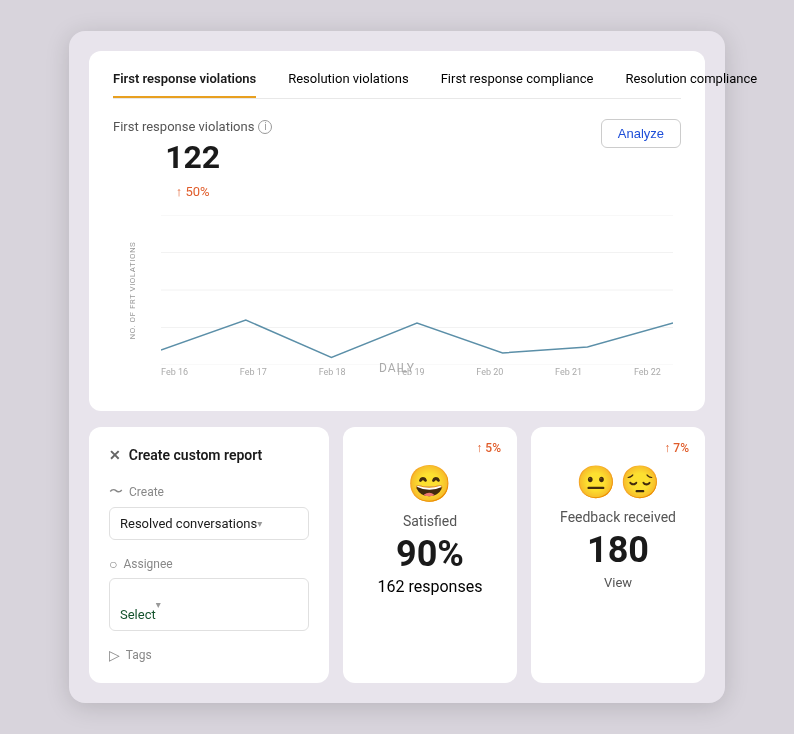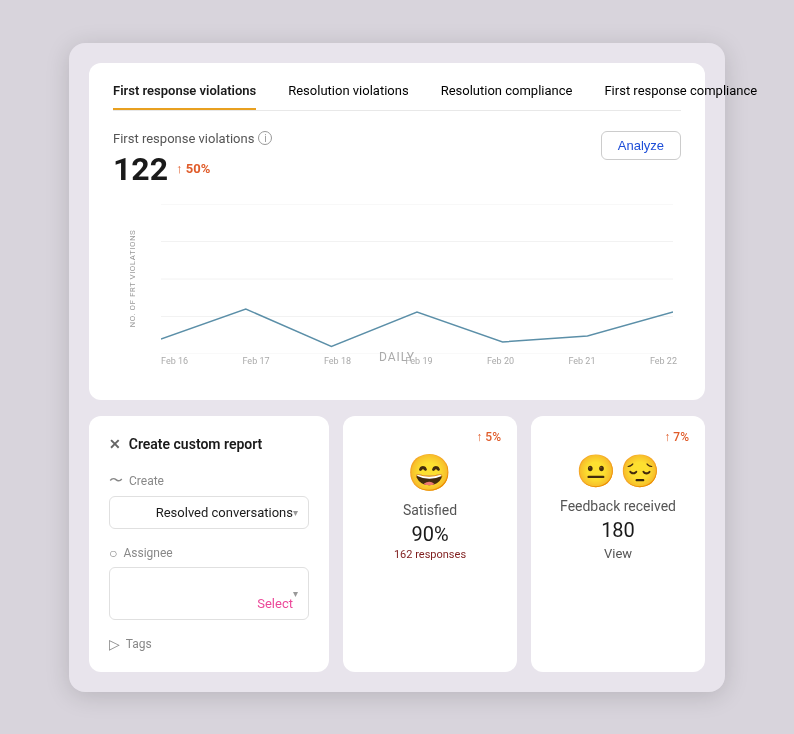--- a/index.html
+++ b/index.html
@@ -70,25 +70,26 @@
       color: #999;
       cursor: pointer;
     }
     .metric-value {
       font-size: 32px;
       font-weight: 700;
       color: #1a1a1a;
       display: flex;
       align-items: center;
       gap: 8px;
+      flex-direction: column;
     }
     .metric-change {
       font-size: 13px;
       color: #e05c2a;
-      font-weight: 700;
+      font-weight: 400;
     }
     .analyze-btn {
       border: 1px solid #ccc;
       background: #fff;
       border-radius: 6px;
       padding: 6px 16px;
       font-size: 13px;
       color: #1d4ed8;
       cursor: pointer;
     }
@@ -120,21 +121,21 @@
     .chart-area {
       position: absolute;
       left: 48px;
       right: 8px;
       top: 0;
       bottom: 30px;
     }
     .chart-x-axis {
       position: absolute;
       left: 48px;
-      right: 4px;
+      right: 20px;
       bottom: 18px;
       display: flex;
       justify-content: space-between;
     }
     .chart-x-axis span {
       font-size: 9px;
       color: #aaa;
     }
     .chart-x-title {
       position: absolute;
@@ -197,32 +198,32 @@
       font-size: 12px;
       color: #888;
       margin-bottom: 6px;
     }
     .form-label-icon {
       font-size: 14px;
     }
     .form-select {
       width: 100%;
       display: flex;
-      justify-content: flex-end;
+      justify-content: flex-start;
       align-items: center;
       border: 1px solid #e0e0e0;
       border-radius: 6px;
       padding: 8px 10px;
       font-size: 13px;
       color: #1a1a1a;
       cursor: pointer;
       background: #fff;
     }
     .form-select .placeholder {
-      color: #ec4899;
+      color: #14532d;
       margin-top: 20px;
     }
     .dropdown-arrow {
       font-size: 10px;
       color: #999;
     }
     .tags-label {
       display: flex;
       align-items: center;
       gap: 6px;
@@ -257,47 +258,47 @@
     .stat-emoji {
       font-size: 36px;
       margin: 20px 0 8px;
     }
     .stat-title {
       font-size: 14px;
       color: #555;
       margin-bottom: 4px;
     }
     .stat-value {
-      font-size: 20px;
-      font-weight: 400;
+      font-size: 36px;
+      font-weight: 700;
       color: #1a1a1a;
       margin-bottom: 2px;
     }
     .stat-subtitle {
-      font-size: 11px;
-      color: #7f1d1d;
+      font-size: 16px;
+      color: #000000;
     }
     .stat-link {
       font-size: 13px;
       color: #555;
       cursor: pointer;
       margin-top: 2px;
     }
   </style>
 </head>
 <body>
 
 <div class="outer-wrapper">
 
   <div class="top-card">
     <div class="tabs">
       <div class="tab active">First response violations</div>
       <div class="tab">Resolution violations</div>
+      <div class="tab">First response compliance</div>
       <div class="tab">Resolution compliance</div>
-      <div class="tab">First response compliance</div>
     </div>
     <div class="metric-header">
       <div>
         <div class="metric-title">
           <span>First response violations</span>
           <span class="info-icon">i</span>
         </div>
         <div class="metric-value">
           <span>122</span>
           <span class="metric-change">↑ 50%</span>

